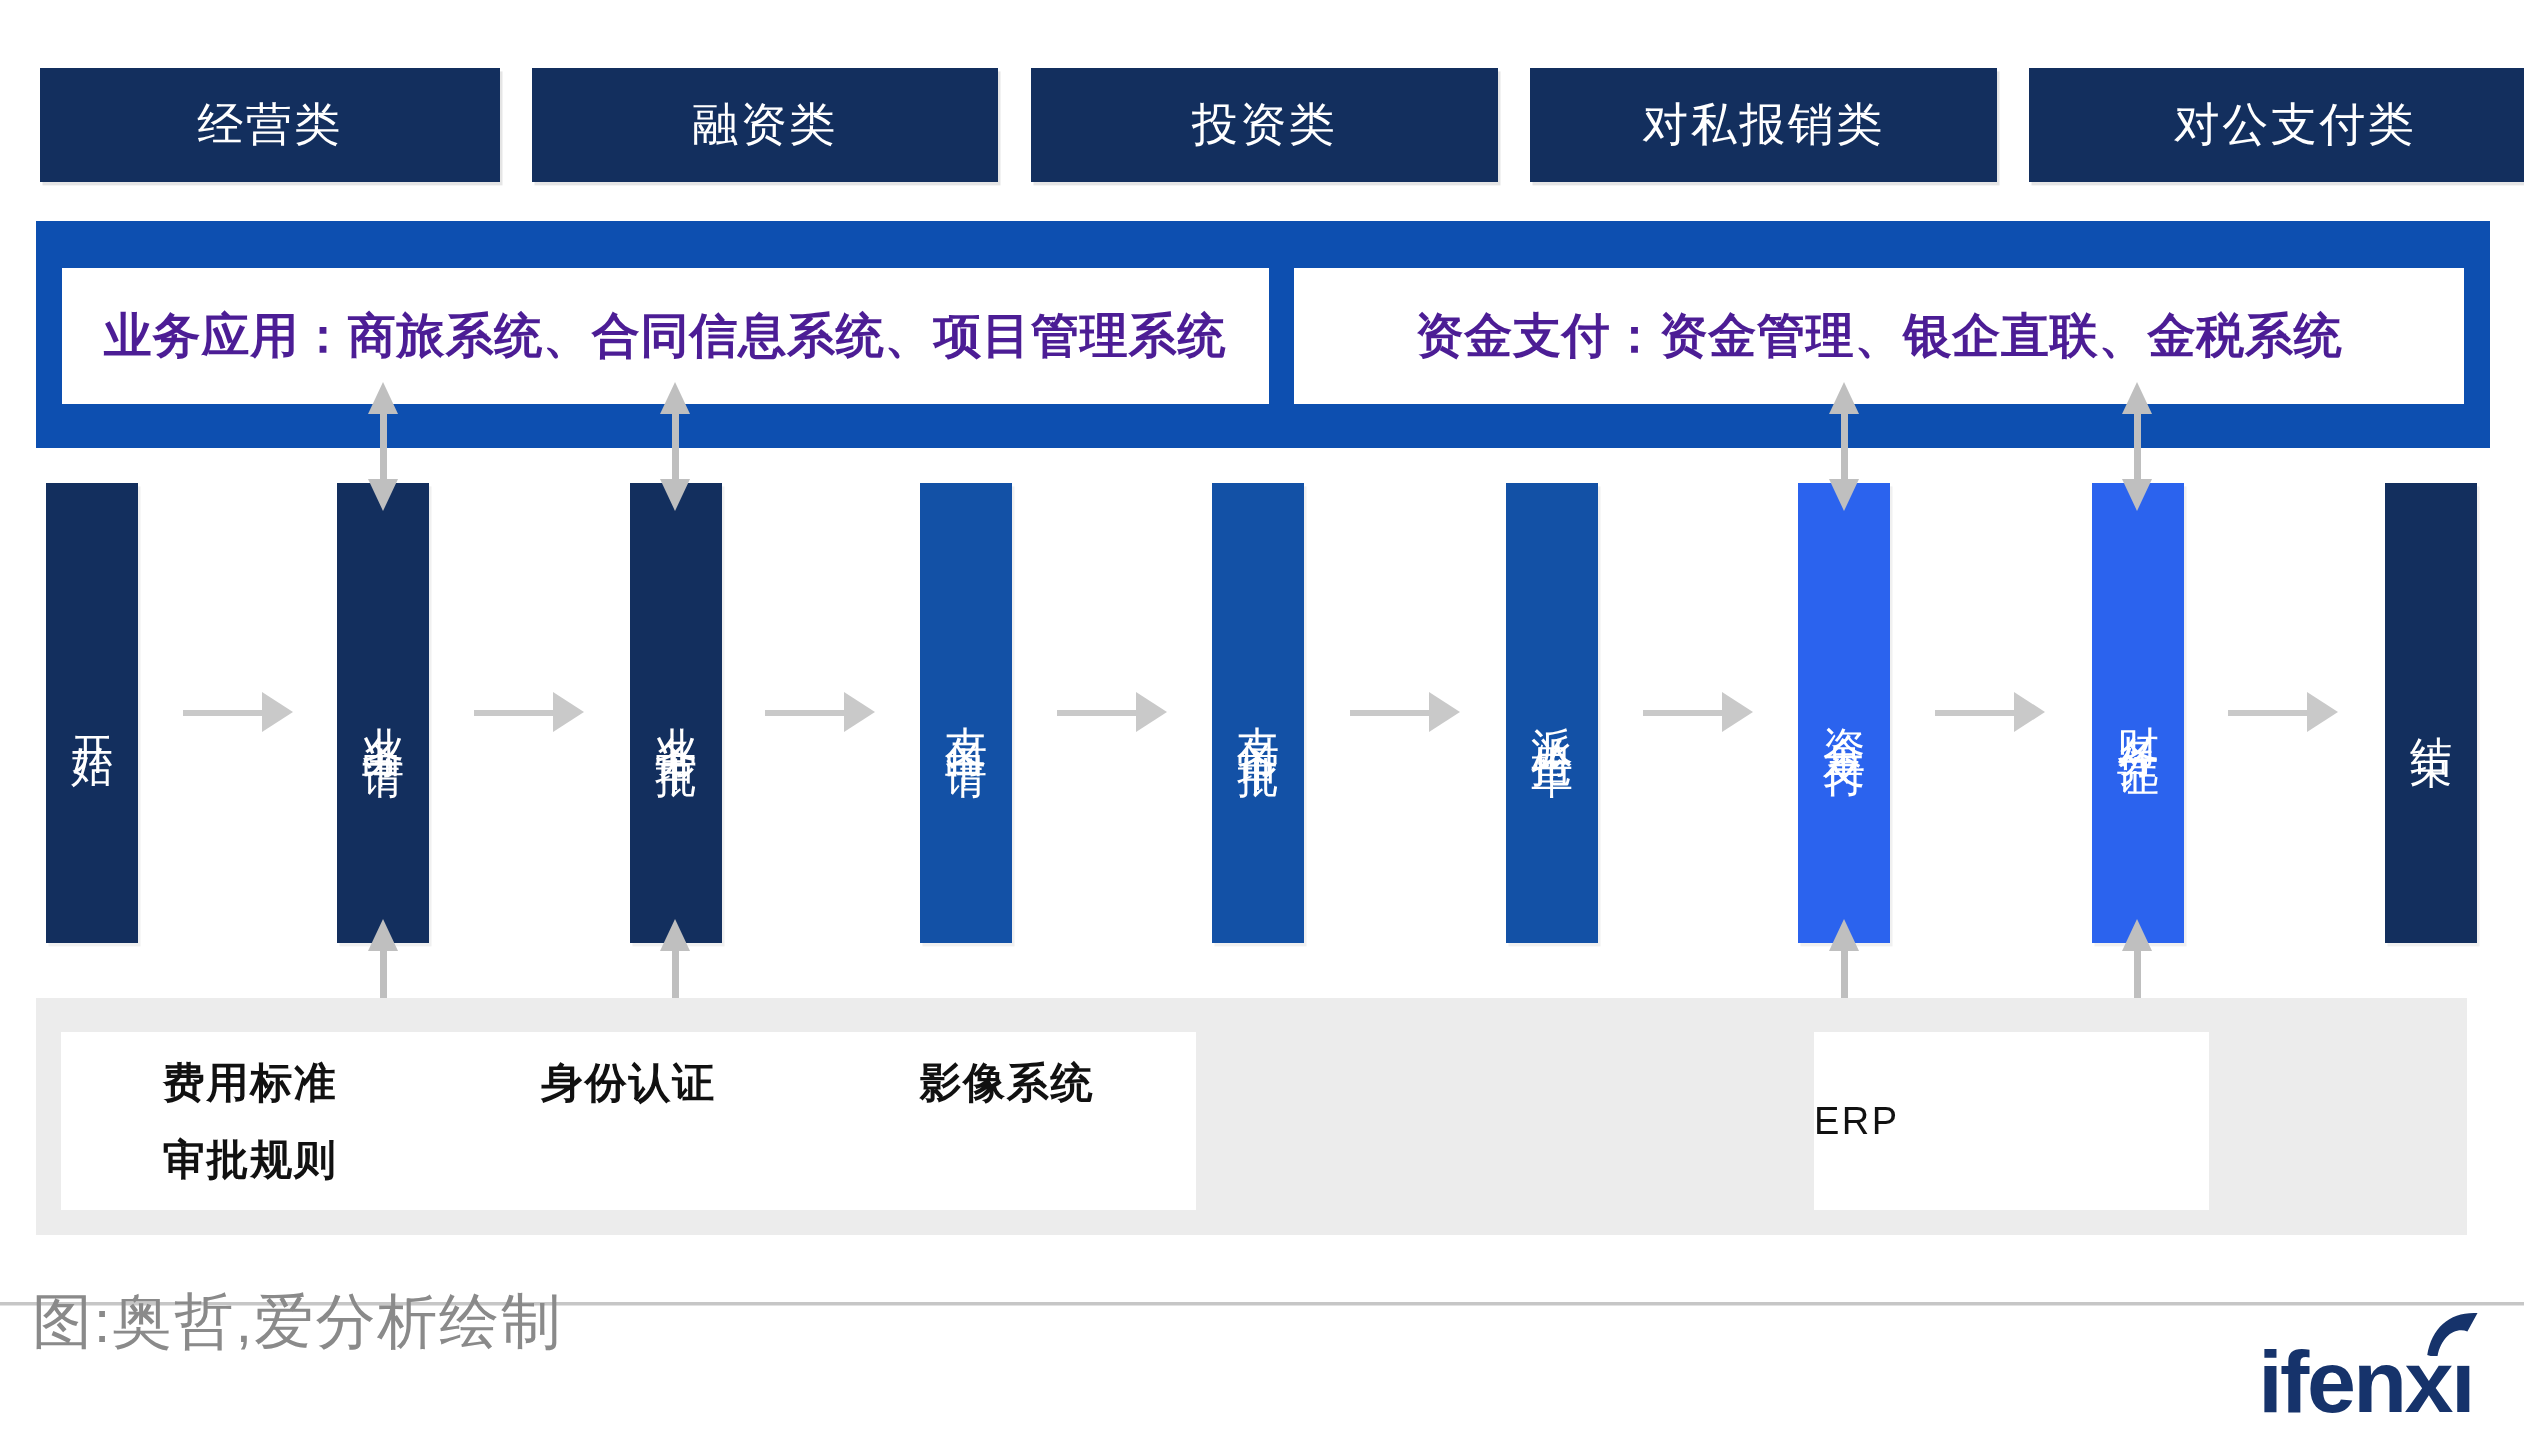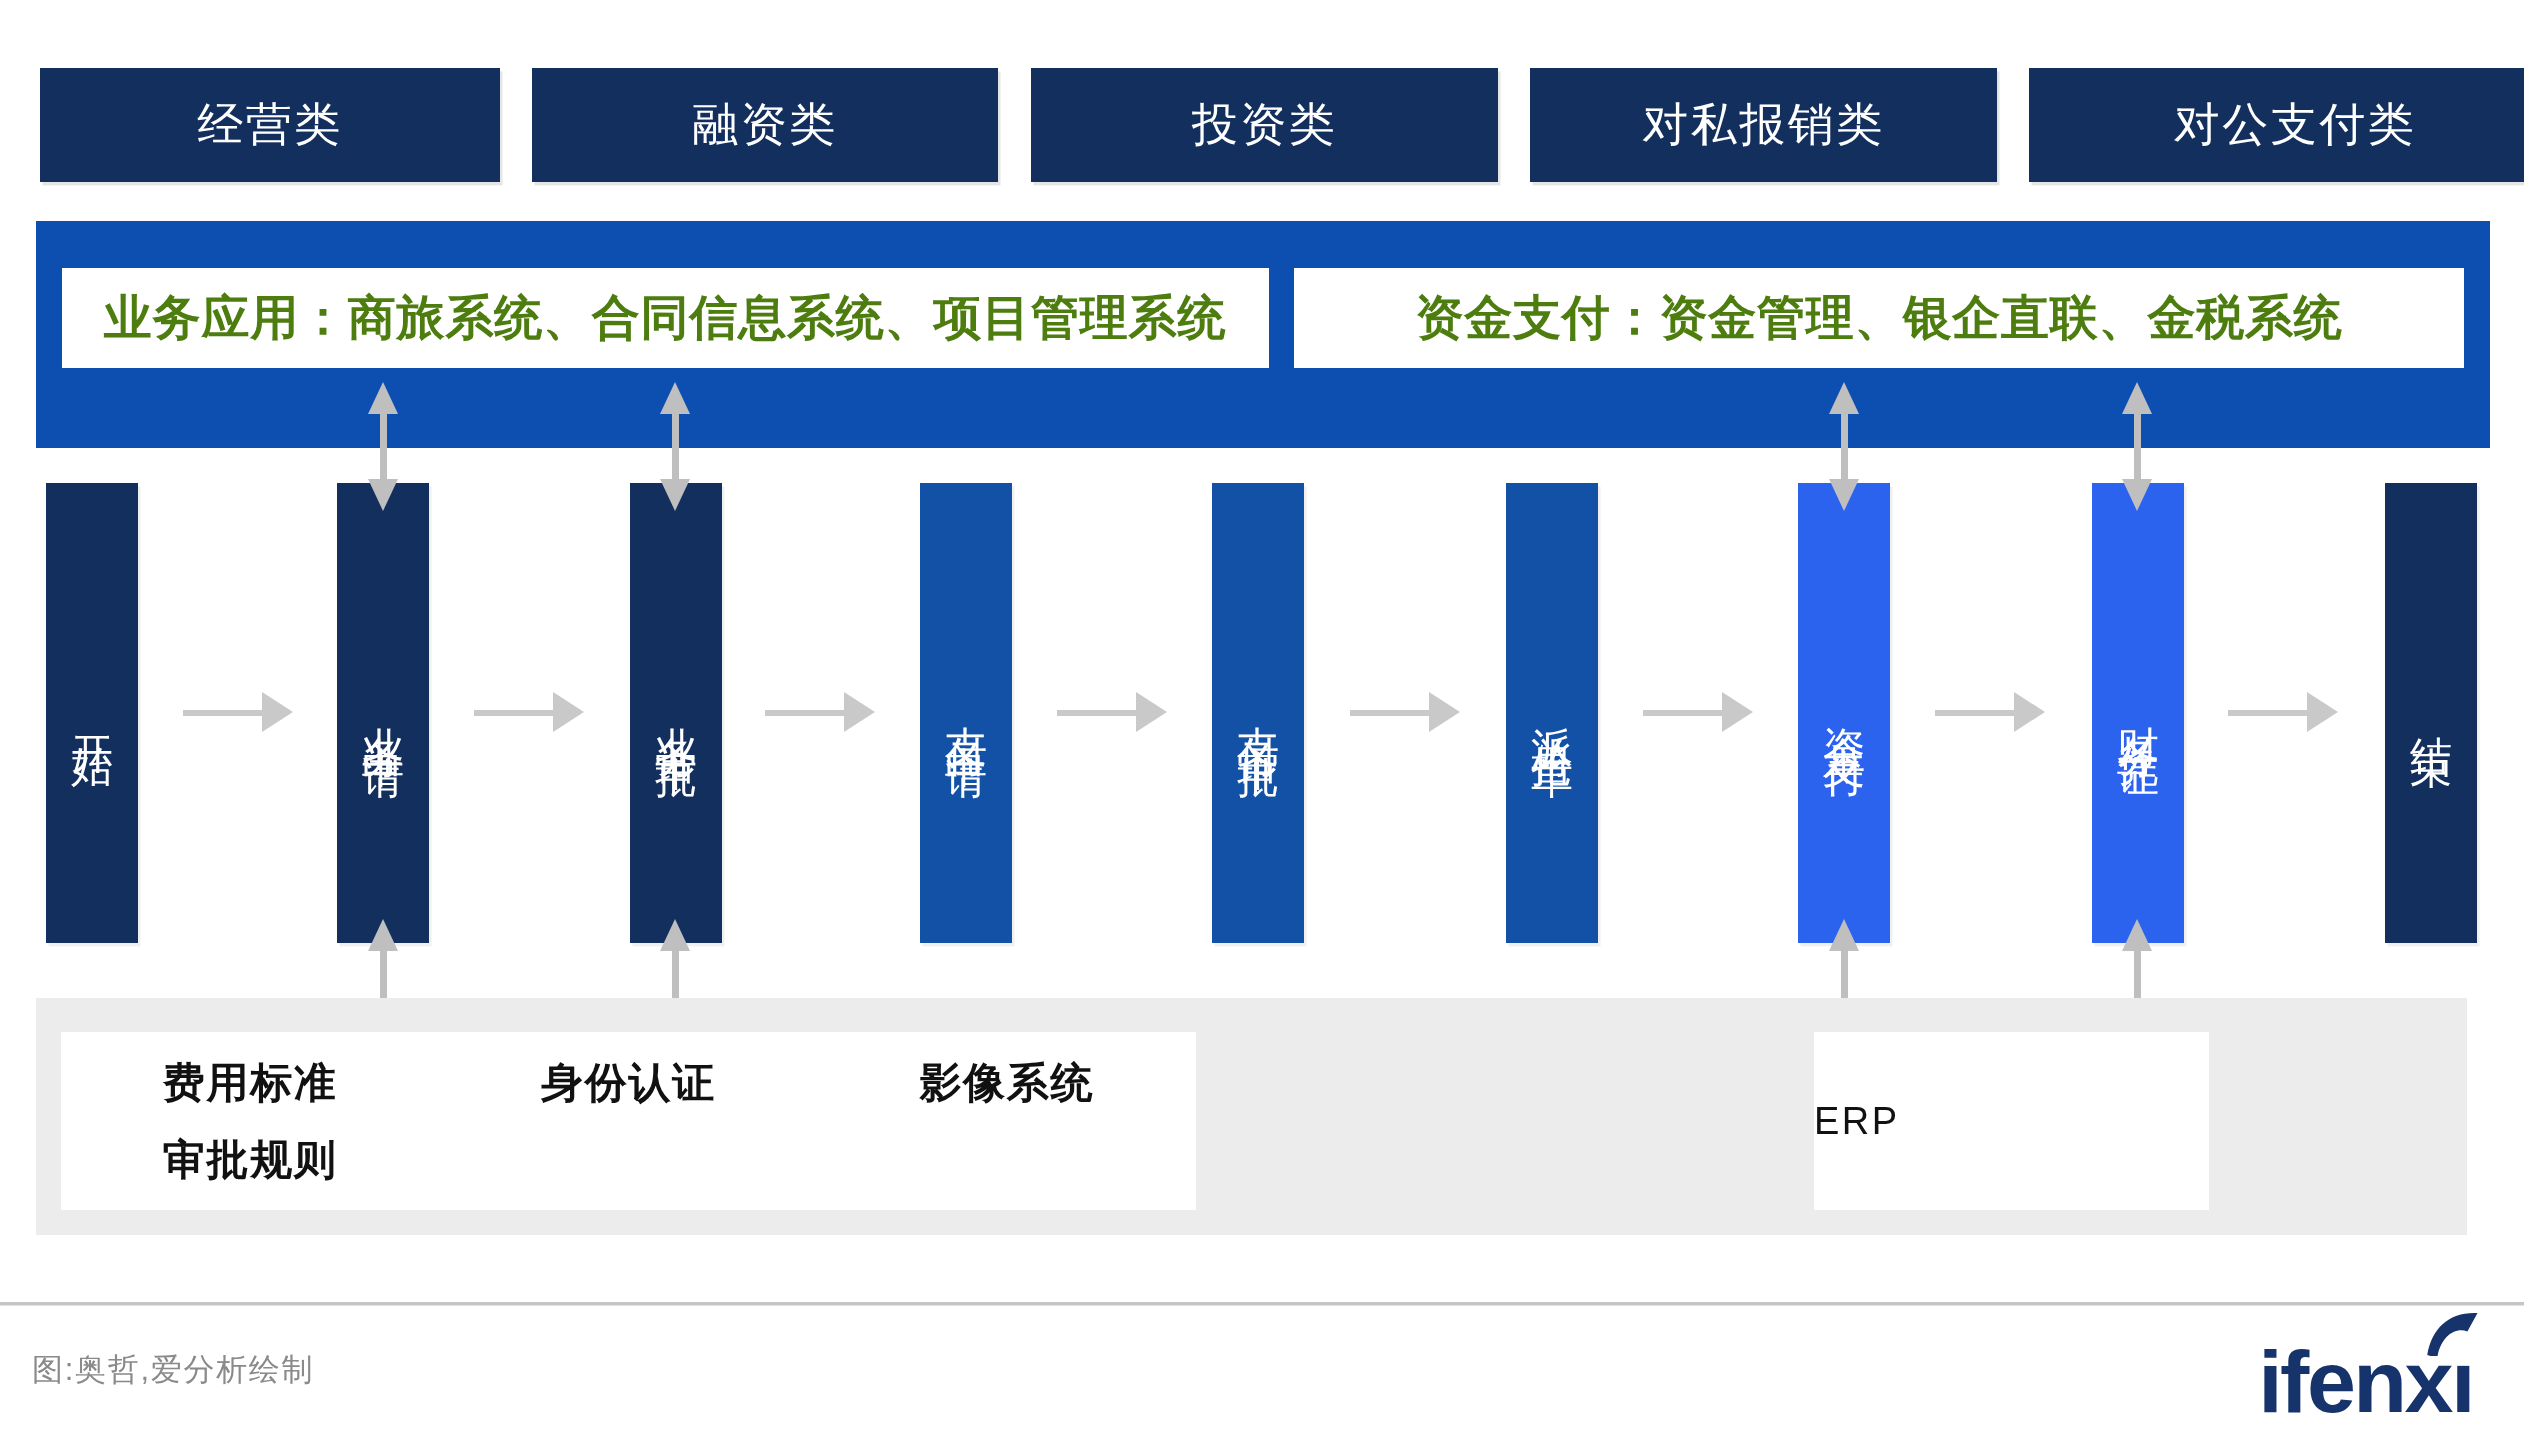--- a/index.html
+++ b/index.html
@@ -29,26 +29,26 @@
   .band {
     position: absolute;
     left: 36px;
     top: 221px;
     width: 2454px;
     height: 227px;
   }
   .band-box {
     position: absolute;
     top: 47px;
-    height: 100px;
+    height: 136px;
     background: #ffffff;
     display: flex;
     align-items: center;
     justify-content: center;
-    color: #4d7c0f;
+    color: #4c1d95;
     font-size: 48px;
     font-weight: 600;
     white-space: nowrap;
     letter-spacing: 0.8px;
   }
   
   .col {
     position: absolute;
     top: 483px;
     height: 460px;
@@ -118,21 +118,21 @@
     left: 1814px; top: 1032px; width: 395px; height: 178px;
     background: #ffffff;
     display: flex; align-items: center; justify-content: flex-start;
     color: #111111;
     font-size: 38px;
     font-weight: 500;
     letter-spacing: 2.5px;
   }
   
   .divider { position: absolute; left: 0; top: 1302px; width: 2525px; height: 3.4px; background: #c6c6c6; border-bottom: 1.7px solid #e2e2e2; }
-  .caption { position: absolute; left: 32px; top: 1349px; font-size: 31px; color: #8a8a8a; letter-spacing: 1.7px; }
+  .caption { position: absolute; left: 32px; top: 1282px; font-size: 60px; color: #8a8a8a; letter-spacing: 1.7px; }
   .logo { position: absolute; right: 52px; top: 1322px; height: 119px; }
   .logo .logo-text {
     font-size: 88px;
     font-weight: 800;
     letter-spacing: -2.5px;
     line-height: 119px;
   }
   .logo .swoosh { position: absolute; right: -10.2px; top: -15.3px; }
 </style>
 </head>

